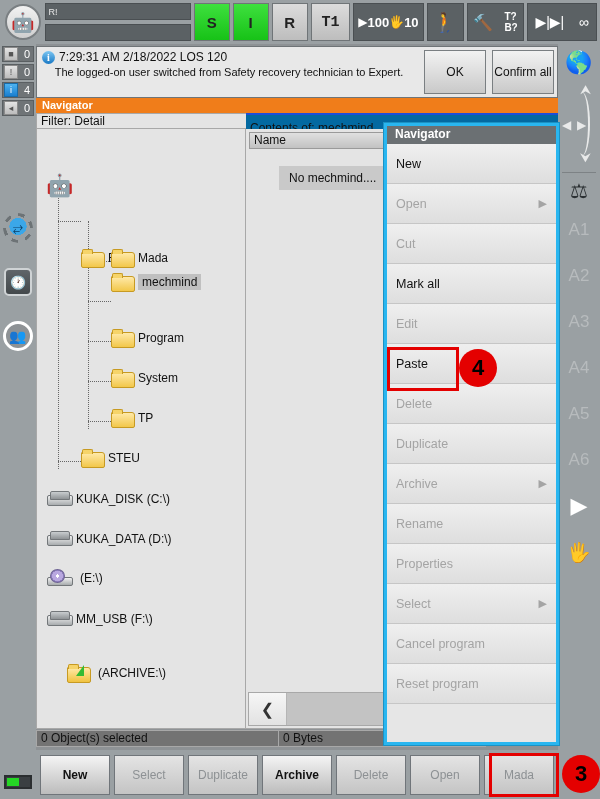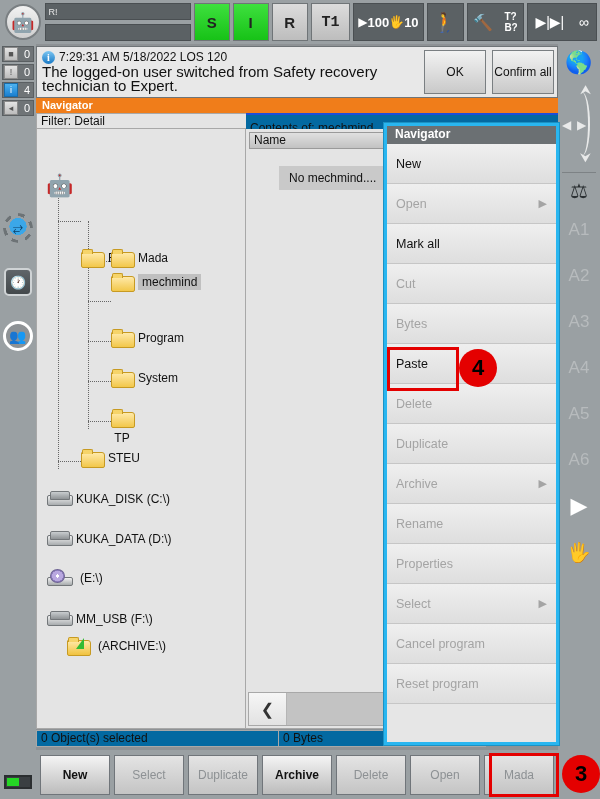--- a/index.html
+++ b/index.html
@@ -144,21 +144,21 @@
     display: flex; align-items: stretch;
   }
   #msgtext { flex: 1; padding: 3px 5px; }
   #msgline1 { display: flex; align-items: center; gap: 4px; font-size: 12px; color: #111; }
   .infoic {
     width: 13px; height: 13px; border-radius: 50%;
     background: linear-gradient(#7cc6f2,#1878c4); color: #fff;
     font-size: 10px; font-weight: bold; display:flex; align-items:center; justify-content:center;
     font-family: "Liberation Serif", serif;
   }
-  #msgline2 { font-size: 15px; color: #111; line-height: 14px; margin-top: 1px; }
+  #msgline2 { font-size: 11px; color: #111; line-height: 14px; margin-top: 1px; text-align: center; }
   .msgbtn {
     width: 62px; margin: 3px; background: linear-gradient(#f2f2f2,#c9c9c9);
     border: 1px solid #7a7f82; font-size: 12px; color: #111;
     display: flex; align-items: center; justify-content: center;
   }
 
   
   #navwin { position: absolute; left: 36px; top: 98px; width: 522px; height: 650px; }
   #navtitle {
     height: 15px; background: #f07d1a; color: #fff;
@@ -251,21 +251,21 @@
   }
   #hscroll .sbtn {
     width: 38px; background: linear-gradient(#f6f6f6,#e2e2e2); border-right: 1px solid #b5b5b5;
     display: flex; align-items: center; justify-content: center; font-size: 16px; color: #333;
   }
   #hscroll .thumb { flex: 1; background: #c3c3c3; }
 
   
   #statusline {
     position: absolute; left: 36px; top: 730px; width: 450px; height: 17px;
-    background: #0369a1; border: 1px solid #a8a8a8;
+    background: #737373; border: 1px solid #a8a8a8;
     display: flex; font-size: 12px; color: #111;
   }
   #statusline .c1 { width: 242px; padding: 0 4px; line-height: 15px; border-right: 1px solid #a8a8a8; }
   #statusline .c2 { flex: 1; padding: 0 4px; line-height: 15px; }
 
   
   #btnbar {
     position: absolute; left: 36px; top: 750px; width: 522px; height: 49px;
     background: #9aa0a3; display: flex; align-items: center; gap: 4px; padding: 0 4px;
   }
@@ -401,21 +401,21 @@
   <div class="axlabel">A5</div>
   <div class="axlabel">A6</div>
   <div class="playic">▶</div>
   <div class="handic">🖐</div>
 </div>
 
 <div id="msgbox">
   <div id="msgtext">
     <div id="msgline1">
       <span class="infoic">i</span>
-      <span>7:29:31 AM 5/18/2022 LOS 120</span>
+      <span>7:29:31 AM 2/18/2022 LOS 120</span>
     </div>
     <div id="msgline2">The logged-on user switched from Safety recovery technician to Expert.</div>
   </div>
   <div class="msgbtn">OK</div>
   <div class="msgbtn">Confirm all</div>
 </div>
 
 <div id="navwin">
   <div id="navtitle">Navigator</div>
   <div id="navcols">
@@ -452,21 +452,21 @@
         <span class="sel">mechmind</span>
       </div>
       <div class="tnode" style="left:74px; top:200px;">
         <span class="folder"></span>
         <span>Program</span>
       </div>
       <div class="tnode" style="left:74px; top:240px;">
         <span class="folder"></span>
         <span>System</span>
       </div>
-      <div class="tnode" style="left:74px; top:280px;flex-direction:column;">
+      <div class="tnode" style="left:74px; top:280px;">
         <span class="folder"></span>
         <span>TP</span>
       </div>
       <div class="tnode" style="left:44px; top:320px;">
         <span class="folder"></span>
         <span>STEU</span>
       </div>
       <div class="tnode" style="left:10px; top:362px;">
         <span class="drive"></span>
         <span>KUKA_DISK (C:\)</span>
@@ -478,21 +478,21 @@
       <div class="tnode" style="left:10px; top:440px;">
         <span class="cddrive">
             <span class="disc"></span>
           </span>
         <span style="margin-left:4px">(E:\)</span>
       </div>
       <div class="tnode" style="left:10px; top:482px;">
         <span class="drive"></span>
         <span>MM_USB (F:\)</span>
       </div>
-      <div class="tnode" style="left:10px; top:508px;padding-left:20px;">
+      <div class="tnode" style="left:10px; top:535px;padding-left:20px;">
         <span class="folder arch">
             <span class="grn"></span>
           </span>
         <span style="margin-left:4px">(ARCHIVE:\)</span>
       </div>
     </div>
 
     <div id="contentspanel">
       <div id="namehdr">
         <span>Name</span>
@@ -525,28 +525,28 @@
 <div id="ctxmenu">
   <div id="ctxinner">
     <div id="ctxtitle">Navigator</div>
     <div class="mi">
       <span>New</span>
     </div>
     <div class="mi dis">
       <span>Open</span>
       <span class="submark">▶</span>
     </div>
+    <div class="mi dis">
+      <span>Cut</span>
+    </div>
     <div class="mi">
       <span>Mark all</span>
     </div>
     <div class="mi dis">
-      <span>Cut</span>
-    </div>
-    <div class="mi dis">
-      <span>Bytes</span>
+      <span>Edit</span>
     </div>
     <div class="mi">
       <span>Paste</span>
     </div>
     <div class="mi dis">
       <span>Delete</span>
     </div>
     <div class="mi dis">
       <span>Duplicate</span>
     </div>

